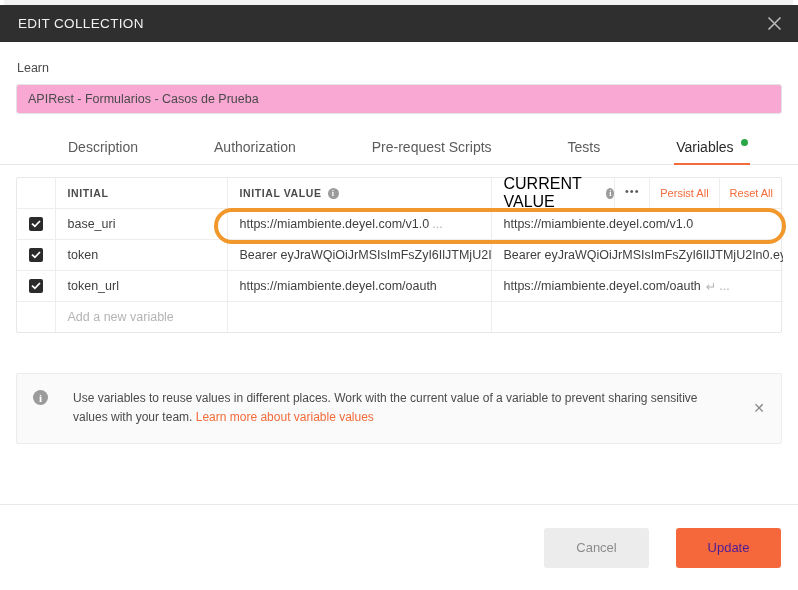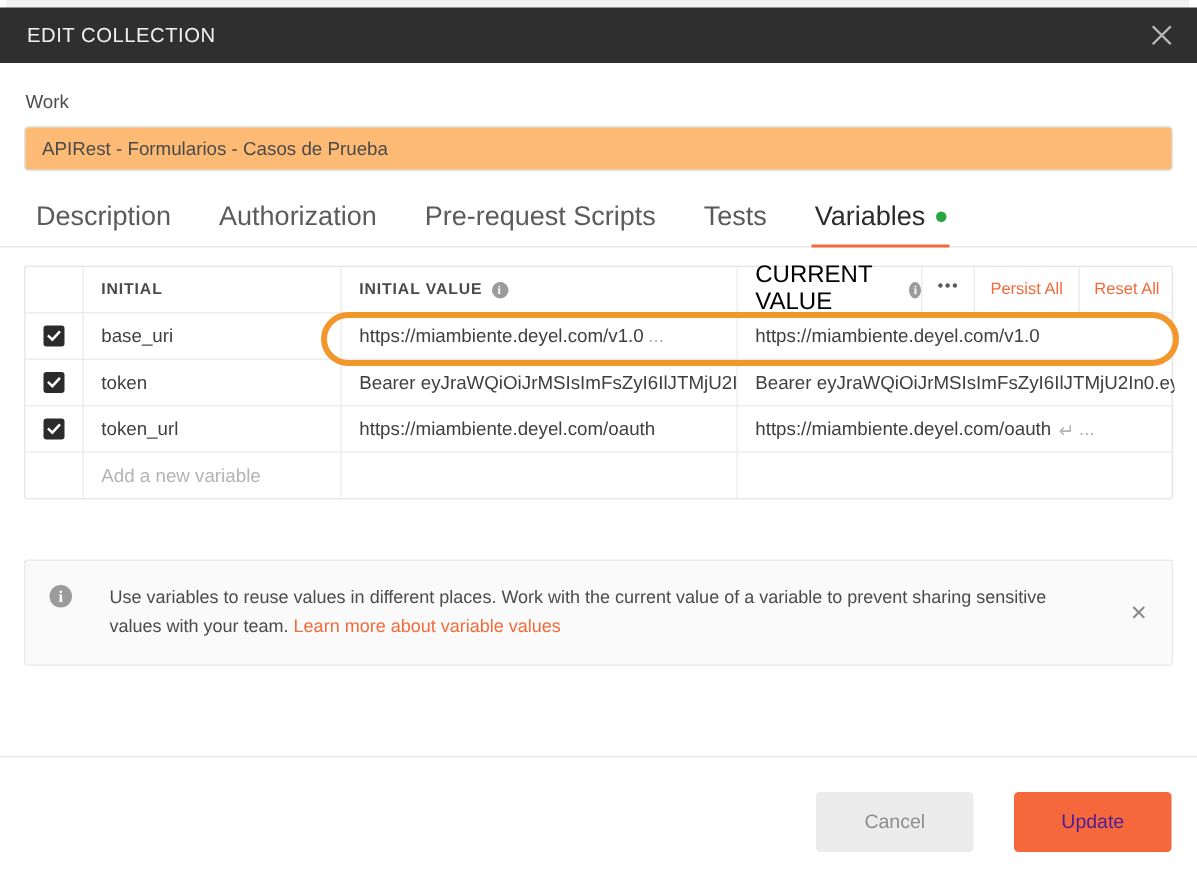--- a/index.html
+++ b/index.html
@@ -62,48 +62,48 @@
   .field-label {
     margin: 19px 0 0 17px;
     font-size: 12.5px;
     color: #4b4b4b;
   }
   .name-input {
     margin: 9px 16px 0 16px;
     height: 30px;
     border: 1px solid #e3e3e3;
     border-radius: 3px;
-    background: #fdba74;
+    background: #f9a8d4;
     display: flex; align-items: center;
     padding: 0 11px;
     font-size: 12.5px;
     color: #4a4a4a;
     width: 766px;
     cursor: text;
   }
 
   
   .tabs {
     position: relative;
     margin-top: 18px;
     height: 33px;
     border-bottom: 1px solid #e8e8e8;
     display: flex;
     align-items: flex-end;
     padding-left: 24px;
   }
   .tab {
     position: relative;
-    font-size: 18px;
+    font-size: 14px;
     color: #5b5b5b;
     padding: 0 0 9px 0;
     margin-right: 32px;
     cursor: pointer;
     white-space: nowrap;
-    display: flex; align-items: center;
+    display: flex; align-items: flex-start; margin-left: 44px;
   }
   .tab.active { color: #2b2b2b; }
   .tab.active::after {
     content: "";
     position: absolute;
     left: -2px; right: -2px; bottom: -1px;
     height: 2px;
     background: #f26b3a;
   }
   .tab .dot {
@@ -338,21 +338,21 @@
     <div class="titlebar-title">EDIT COLLECTION</div>
     <div class="titlebar-close">
       <svg width="15" height="15" viewBox="0 0 15 15" aria-hidden="true">
         <path d="M1.5 1.5 L13.5 13.5 M13.5 1.5 L1.5 13.5" stroke="#b9b9b9" stroke-width="1.6" fill="none"></path>
       </svg>
     </div>
   </div>
 
   <div class="dialog-body">
 
-    <div class="field-label">Work</div>
+    <div class="field-label">Learn</div>
     <div class="name-input">
       <span>APIRest - Formularios - Casos de Prueba</span>
     </div>
 
     <div class="tabs">
       <div class="tab">
         <span>Description</span>
       </div>
       <div class="tab">
         <span>Authorization</span>

